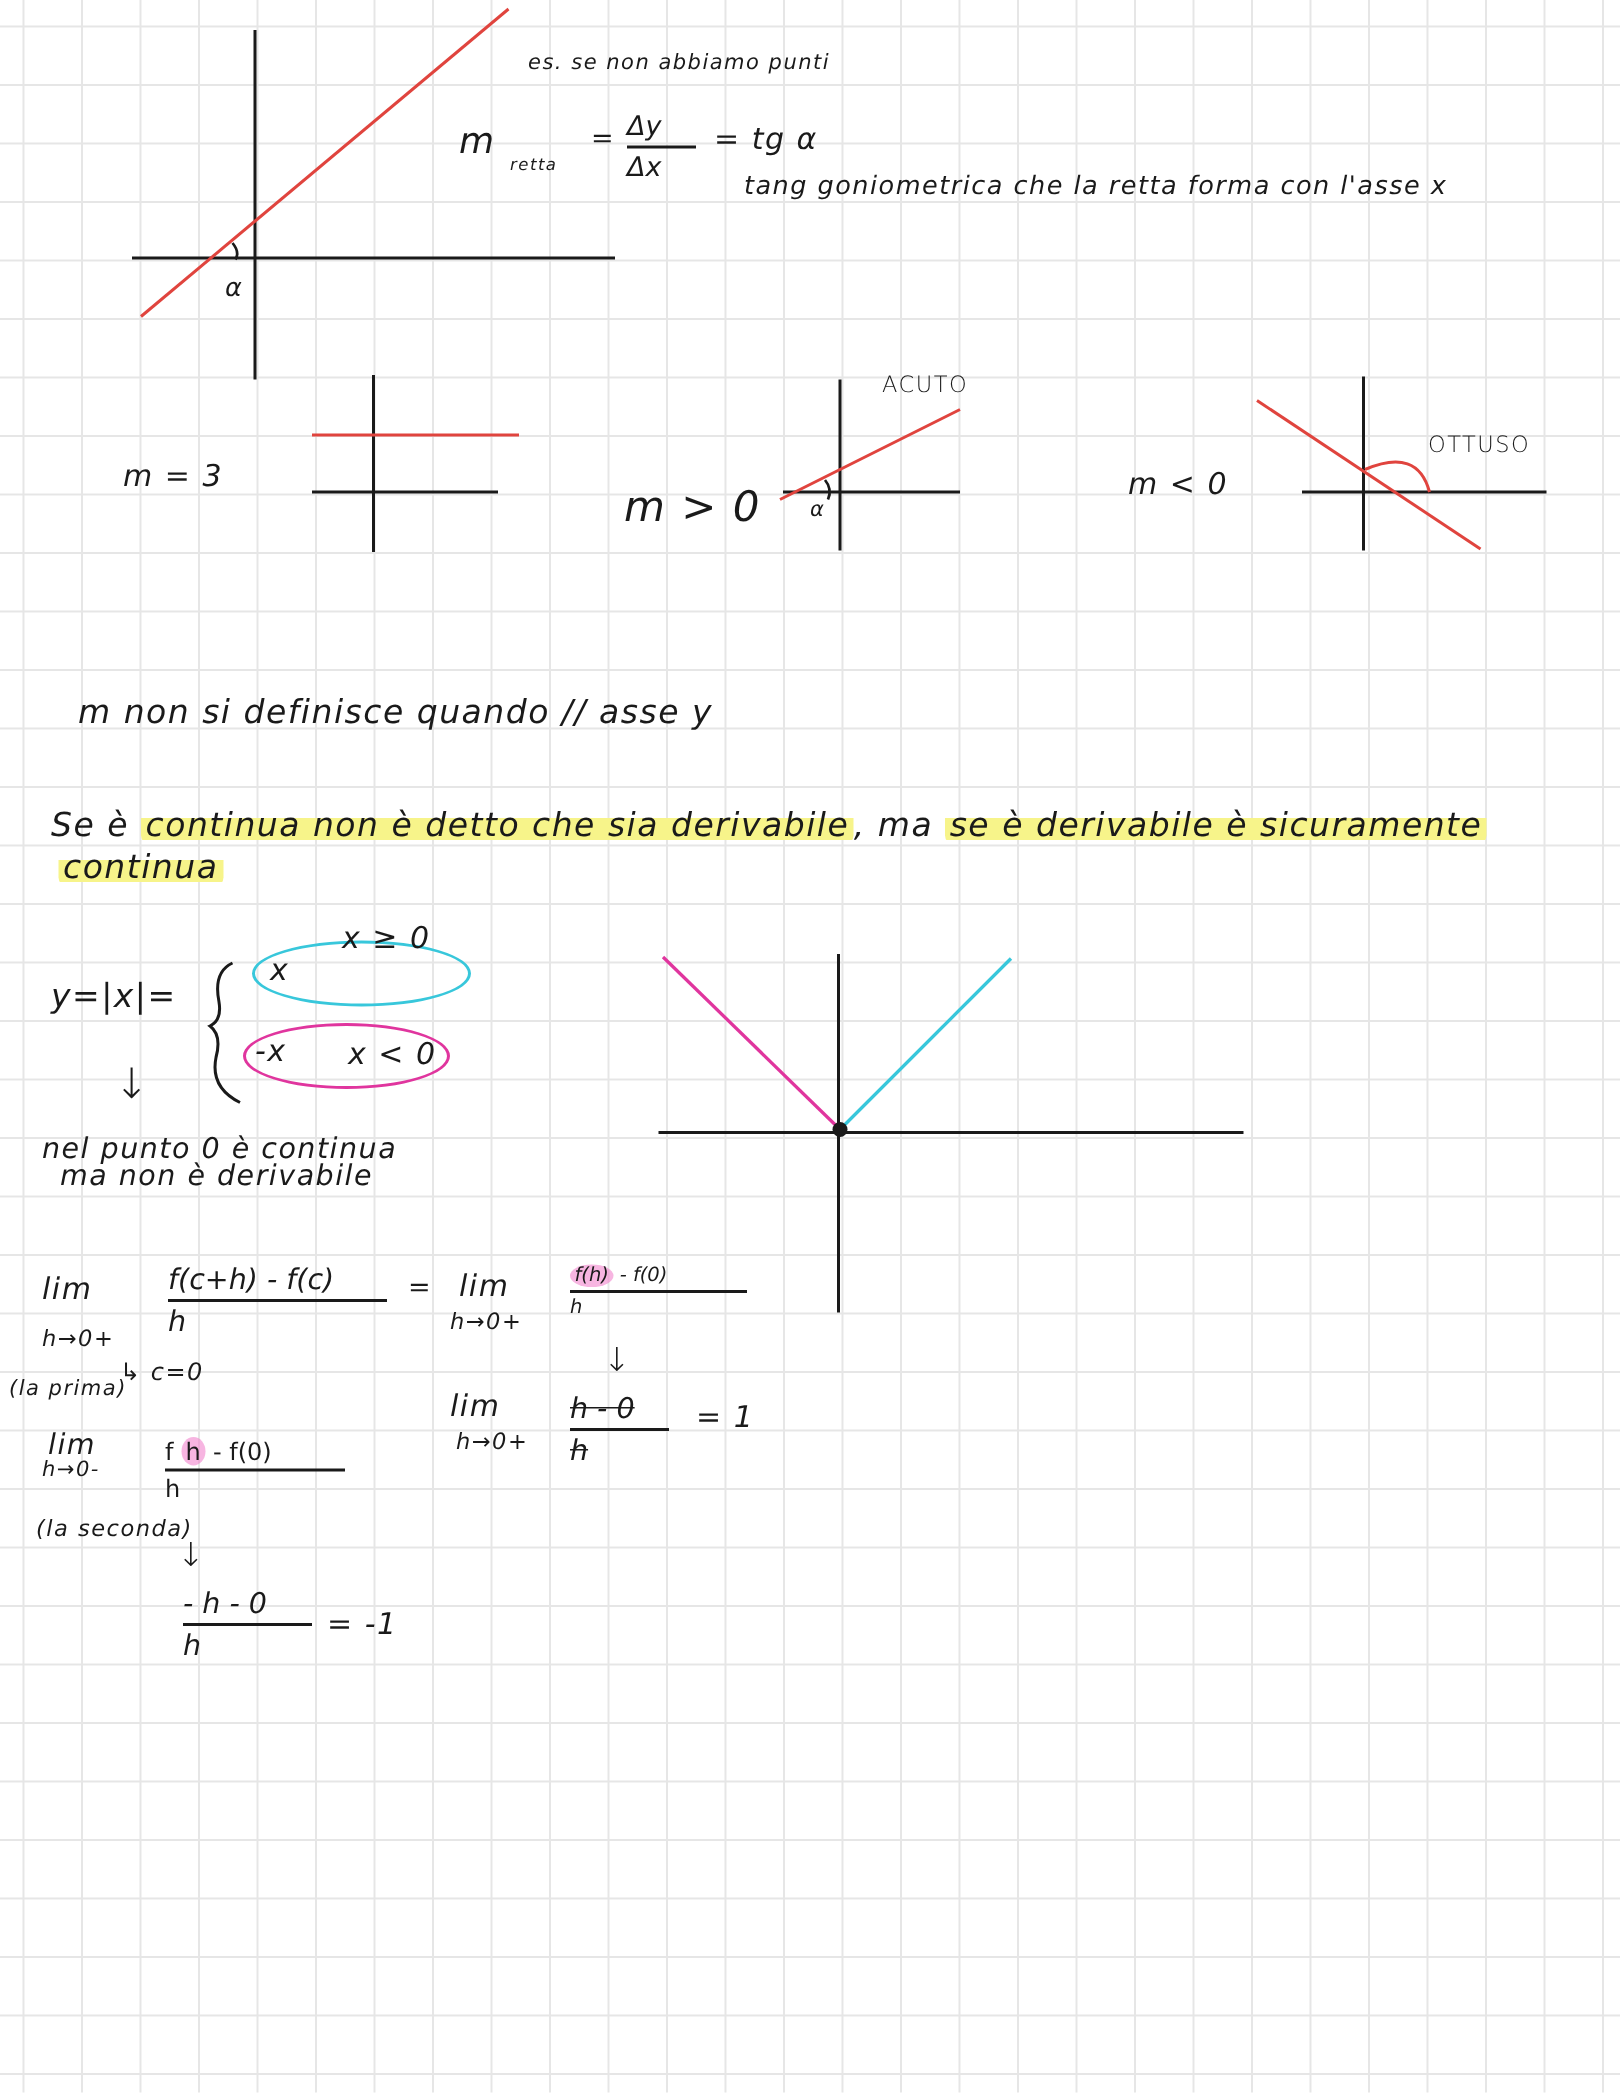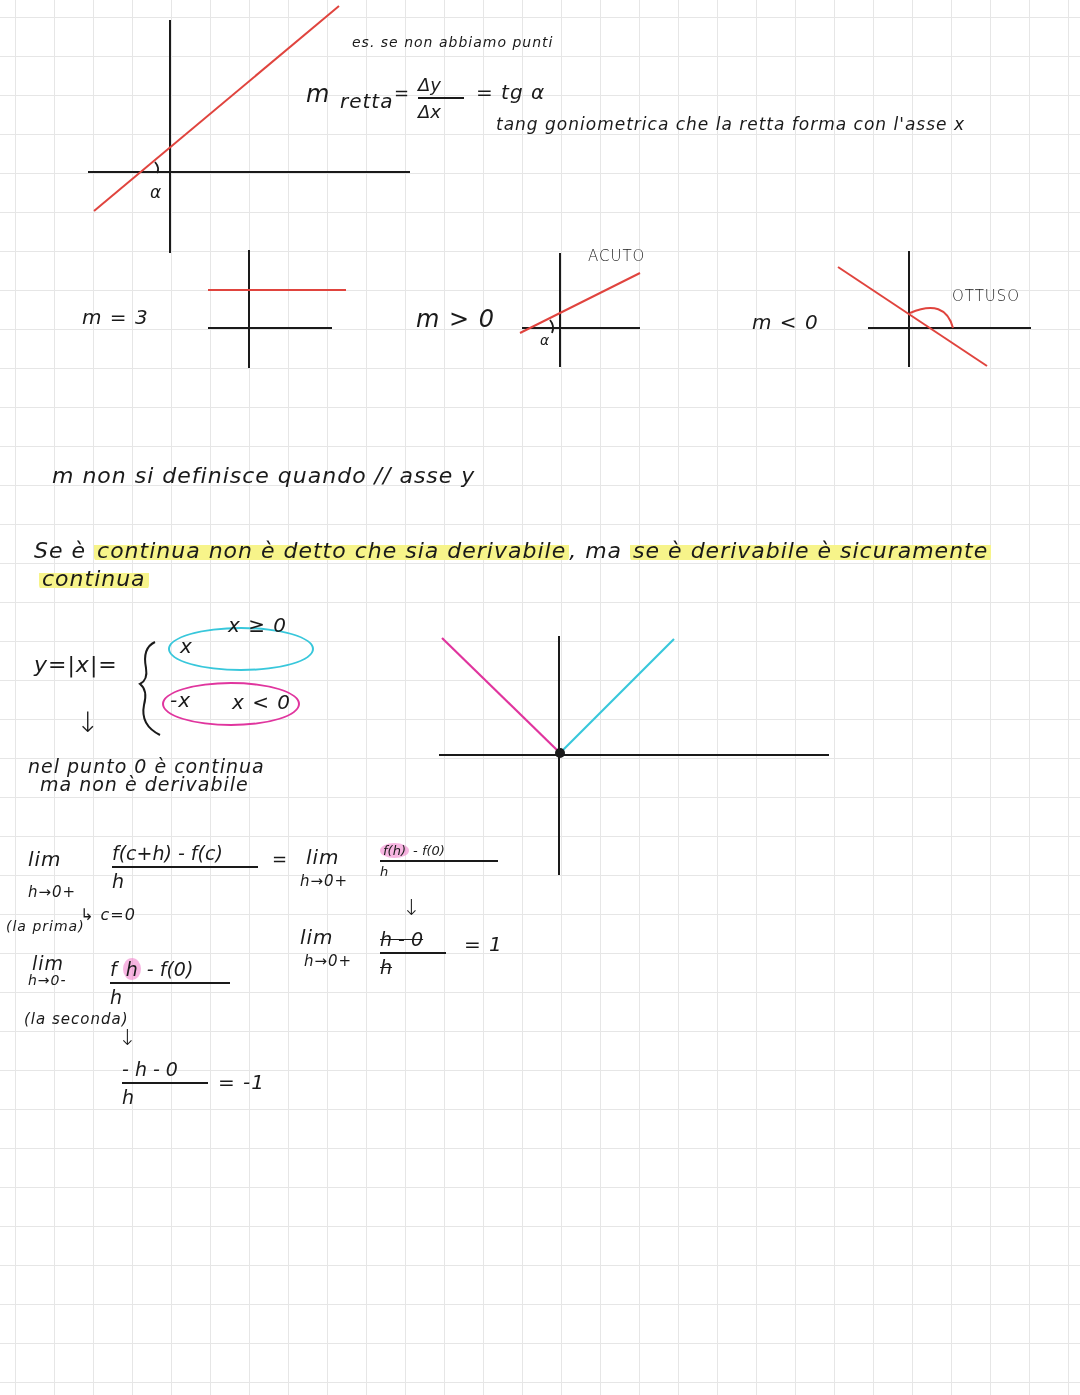--- a/index.html
+++ b/index.html
@@ -66,32 +66,32 @@
     <line x1="561" y1="752" x2="674" y2="639" stroke="#38c7db" stroke-width="2.2"></line>
     <circle cx="560" cy="753" r="5" fill="#1a1a1a"></circle>
   </g>
 
   <path d="M 155 642 Q 142 648 146 668 Q 148 680 140 684 Q 148 690 144 705 Q 140 725 160 735" fill="none" stroke="#1a1a1a" stroke-width="2"></path>
 </svg>
 
 <div class="hw" style="left:150px;top:182px;font-size:17px">α</div>
 <div class="hw" style="left:352px;top:34px;font-size:14px">es. se non abbiamo punti</div>
 <div class="hw" style="left:306px;top:80px;font-size:24px">m</div>
-<div class="hw" style="left:340px;top:89px;font-size:20px">retta</div>
+<div class="hw" style="left:340px;top:103px;font-size:11px">retta</div>
 <div class="hw" style="left:394px;top:82px;font-size:18px">=</div>
 <div class="frac" style="left:418px;top:74px;width:46px;font-style:italic;font-size:18px">
   <div>Δy</div>
   <div class="bar"></div>
   <div>Δx</div>
 </div>
 <div class="hw" style="left:476px;top:80px;font-size:20px">= tg α</div>
 <div class="hw" style="left:496px;top:114px;font-size:17px">tang goniometrica che la retta forma con l'asse x</div>
 
 <div class="hw" style="left:82px;top:305px;font-size:20px">m = 3</div>
-<div class="hw" style="left:416px;top:305px;font-size:24px">m &gt; 0</div>
+<div class="hw" style="left:416px;top:321px;font-size:28px">m &gt; 0</div>
 <div class="hw" style="left:588px;top:247px;font-size:15px;font-style:normal">ACUTO</div>
 <div class="hw" style="left:540px;top:332px;font-size:14px">α</div>
 <div class="hw" style="left:752px;top:310px;font-size:20px">m &lt; 0</div>
 <div class="hw" style="left:952px;top:287px;font-size:15px;font-style:normal">OTTUSO</div>
 
 <div class="hw" style="left:52px;top:463px;font-size:22px">m non si definisce quando // asse y</div>
 
 <div class="hw" style="left:34px;top:538px;font-size:22px">
   <span>Se è </span><span class="hl">continua non è detto che sia derivabile</span><span>, ma </span><span class="hl">se è derivabile è sicuramente</span>
 </div>
@@ -133,21 +133,21 @@
 <div class="hw" style="left:304px;top:952px;font-size:15px">h→0+</div>
 <div class="frac" style="left:380px;top:928px;width:66px;font-style:italic;font-size:19px">
   <div style="text-decoration:line-through">h - 0</div>
   <div class="bar"></div>
   <div style="text-decoration:line-through">h</div>
 </div>
 <div class="hw" style="left:464px;top:932px;font-size:20px">= 1</div>
 
 <div class="hw" style="left:32px;top:955px;font-size:19px;line-height:16px">lim</div>
 <div class="hw" style="left:28px;top:972px;font-size:14px">h→0-</div>
-<div class="frac" style="left:110px;top:958px;width:120px;font-style:italic;font-size:19px">
+<div class="frac" style="left:110px;top:958px;width:120px;font-size:16px">
   <div><span>f</span> <span class="pinkhl">h</span><span> - f(0)</span></div>
   <div class="bar"></div>
   <div>h</div>
 </div>
 <div class="hw" style="left:24px;top:1010px;font-size:15px">(la seconda)</div>
 <div class="hw" style="left:118px;top:1025px;font-size:22px;font-style:normal;font-weight:200">↓</div>
 <div class="frac" style="left:122px;top:1058px;width:86px;font-style:italic;font-size:19px">
   <div>- h - 0</div>
   <div class="bar"></div>
   <div>h</div>

